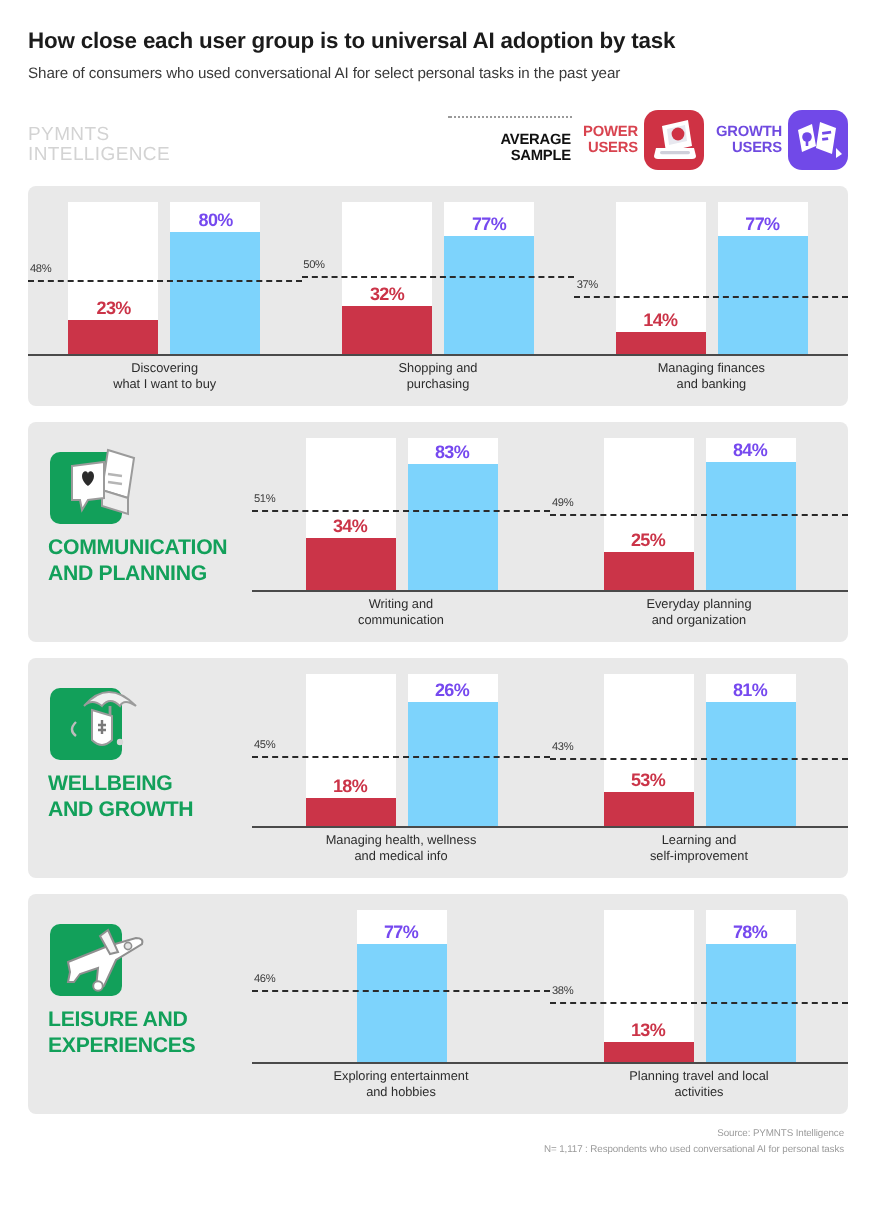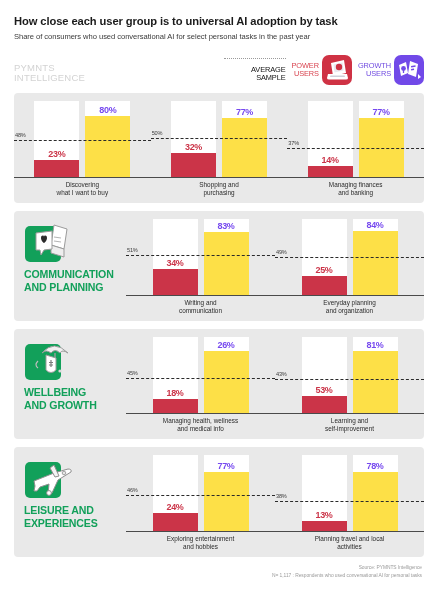--- a/index.html
+++ b/index.html
@@ -24,21 +24,21 @@
     display: flex; align-items: flex-end; justify-content: space-between;
     padding-top: 11px; height: 44px;
   }
   .brand { line-height: 1.08; padding-bottom: 2px; }
   .brand .b1 { font-size: 9.5px; color: #d3d3d3; letter-spacing: .2px; }
   .brand .b2 { font-size: 9.5px; color: #d3d3d3; letter-spacing: .2px; }
 
   .legend { display: flex; align-items: center; gap: 6px; }
   .lg-item { display: flex; align-items: center; gap: 3px; }
   .lg-text { text-align: right; line-height: 1.12; }
-  .lg-text .l1, .lg-text .l2 { font-size: 7.4px; font-weight: normal; letter-spacing: -.1px; }
+  .lg-text .l1, .lg-text .l2 { font-size: 7.4px; font-weight: bold; letter-spacing: -.1px; }
   .avg-box { display: flex; flex-direction: column; align-items: flex-end; }
   .avg-dash {
     width: 62px; height: 0; border-top: 1.6px dotted #9a9a9a; margin-bottom: 4px;
   }
   .avg-box .l1, .avg-box .l2 { color: #111; }
   .light .l1, .light .l2 { color: #d8434f; }
   .power .l1, .power .l2 { color: #6f4ae0; }
 
   .lg-icon { width: 30px; height: 30px; border-radius: 7px; position: relative; flex: none; }
   .lg-icon.red { background: #cf3244; }
@@ -73,21 +73,21 @@
   .bars {
     position: absolute; left: 50%; transform: translateX(-50%);
     bottom: 0; height: 100%; display: flex; gap: 6px; align-items: flex-end;
   }
   .barwrap {
     width: 45px; height: 100%; background: #ffffff;
     position: relative; display: flex; align-items: flex-end;
   }
   .bar { width: 100%; position: relative; }
   .bar.red { background: #cb3448; }
-  .bar.purple { background: #fde047; }
+  .bar.purple { background: #7dd3fc; }
   .bar .val {
     position: absolute; left: 0; right: 0; top: -11px;
     text-align: center; font-size: 9px; font-weight: bold; letter-spacing: -.3px;
   }
   .bar.red .val { color: #cb3448; }
   .bar.purple .val { color: #7649ef; }
 
   .avgline {
     position: absolute; left: 0; right: 0; height: 0;
     border-top: 1.3px dashed #2a2a2a;
@@ -408,25 +408,20 @@
         <div>LEISURE AND</div>
         <div>EXPERIENCES</div>
       </div>
     </div>
     <div class="sec-right">
       <div class="groups">
         <div class="group">
           <div class="plot">
             <div class="bars">
               <div class="barwrap">
-                <div class="bar red" style="height:24%">
-                  <span class="val">24%</span>
-                </div>
-              </div>
-              <div class="barwrap">
                 <div class="bar purple" style="height:77%">
                   <span class="val">77%</span>
                 </div>
               </div>
             </div>
             <div class="avgline" style="bottom:46%">
               <span class="alabel">46%</span>
             </div>
           </div>
           <div class="axis"></div>

